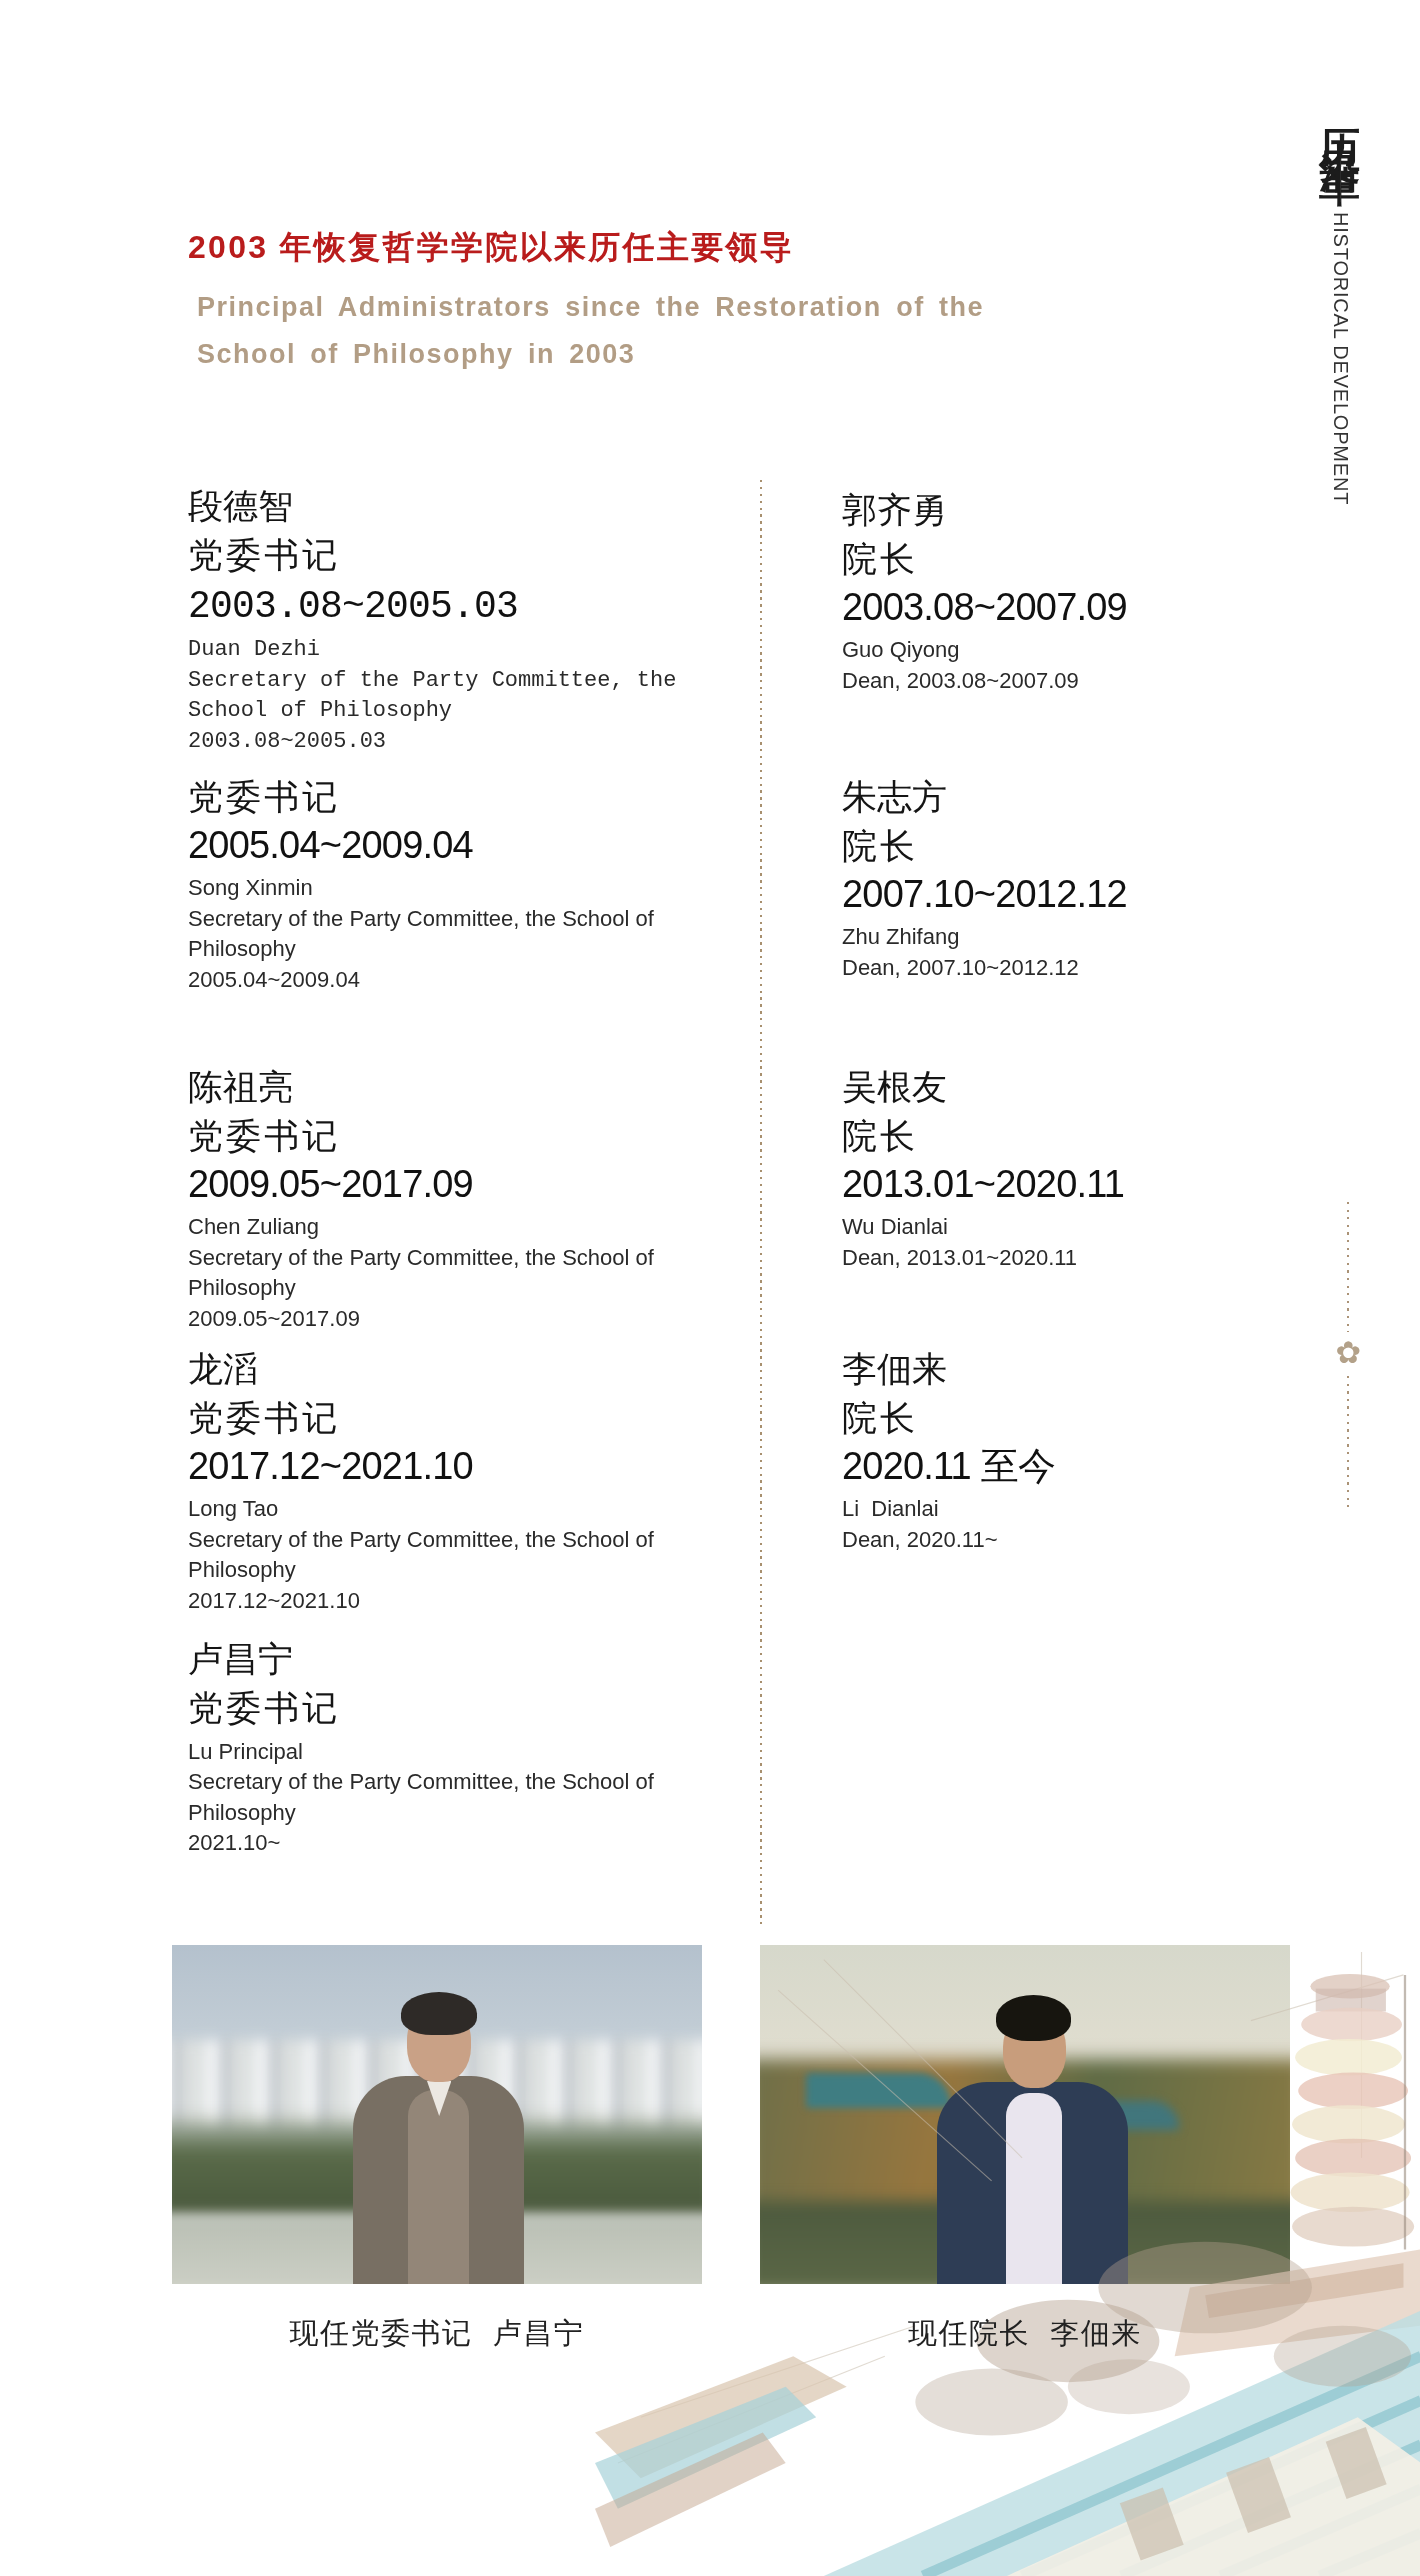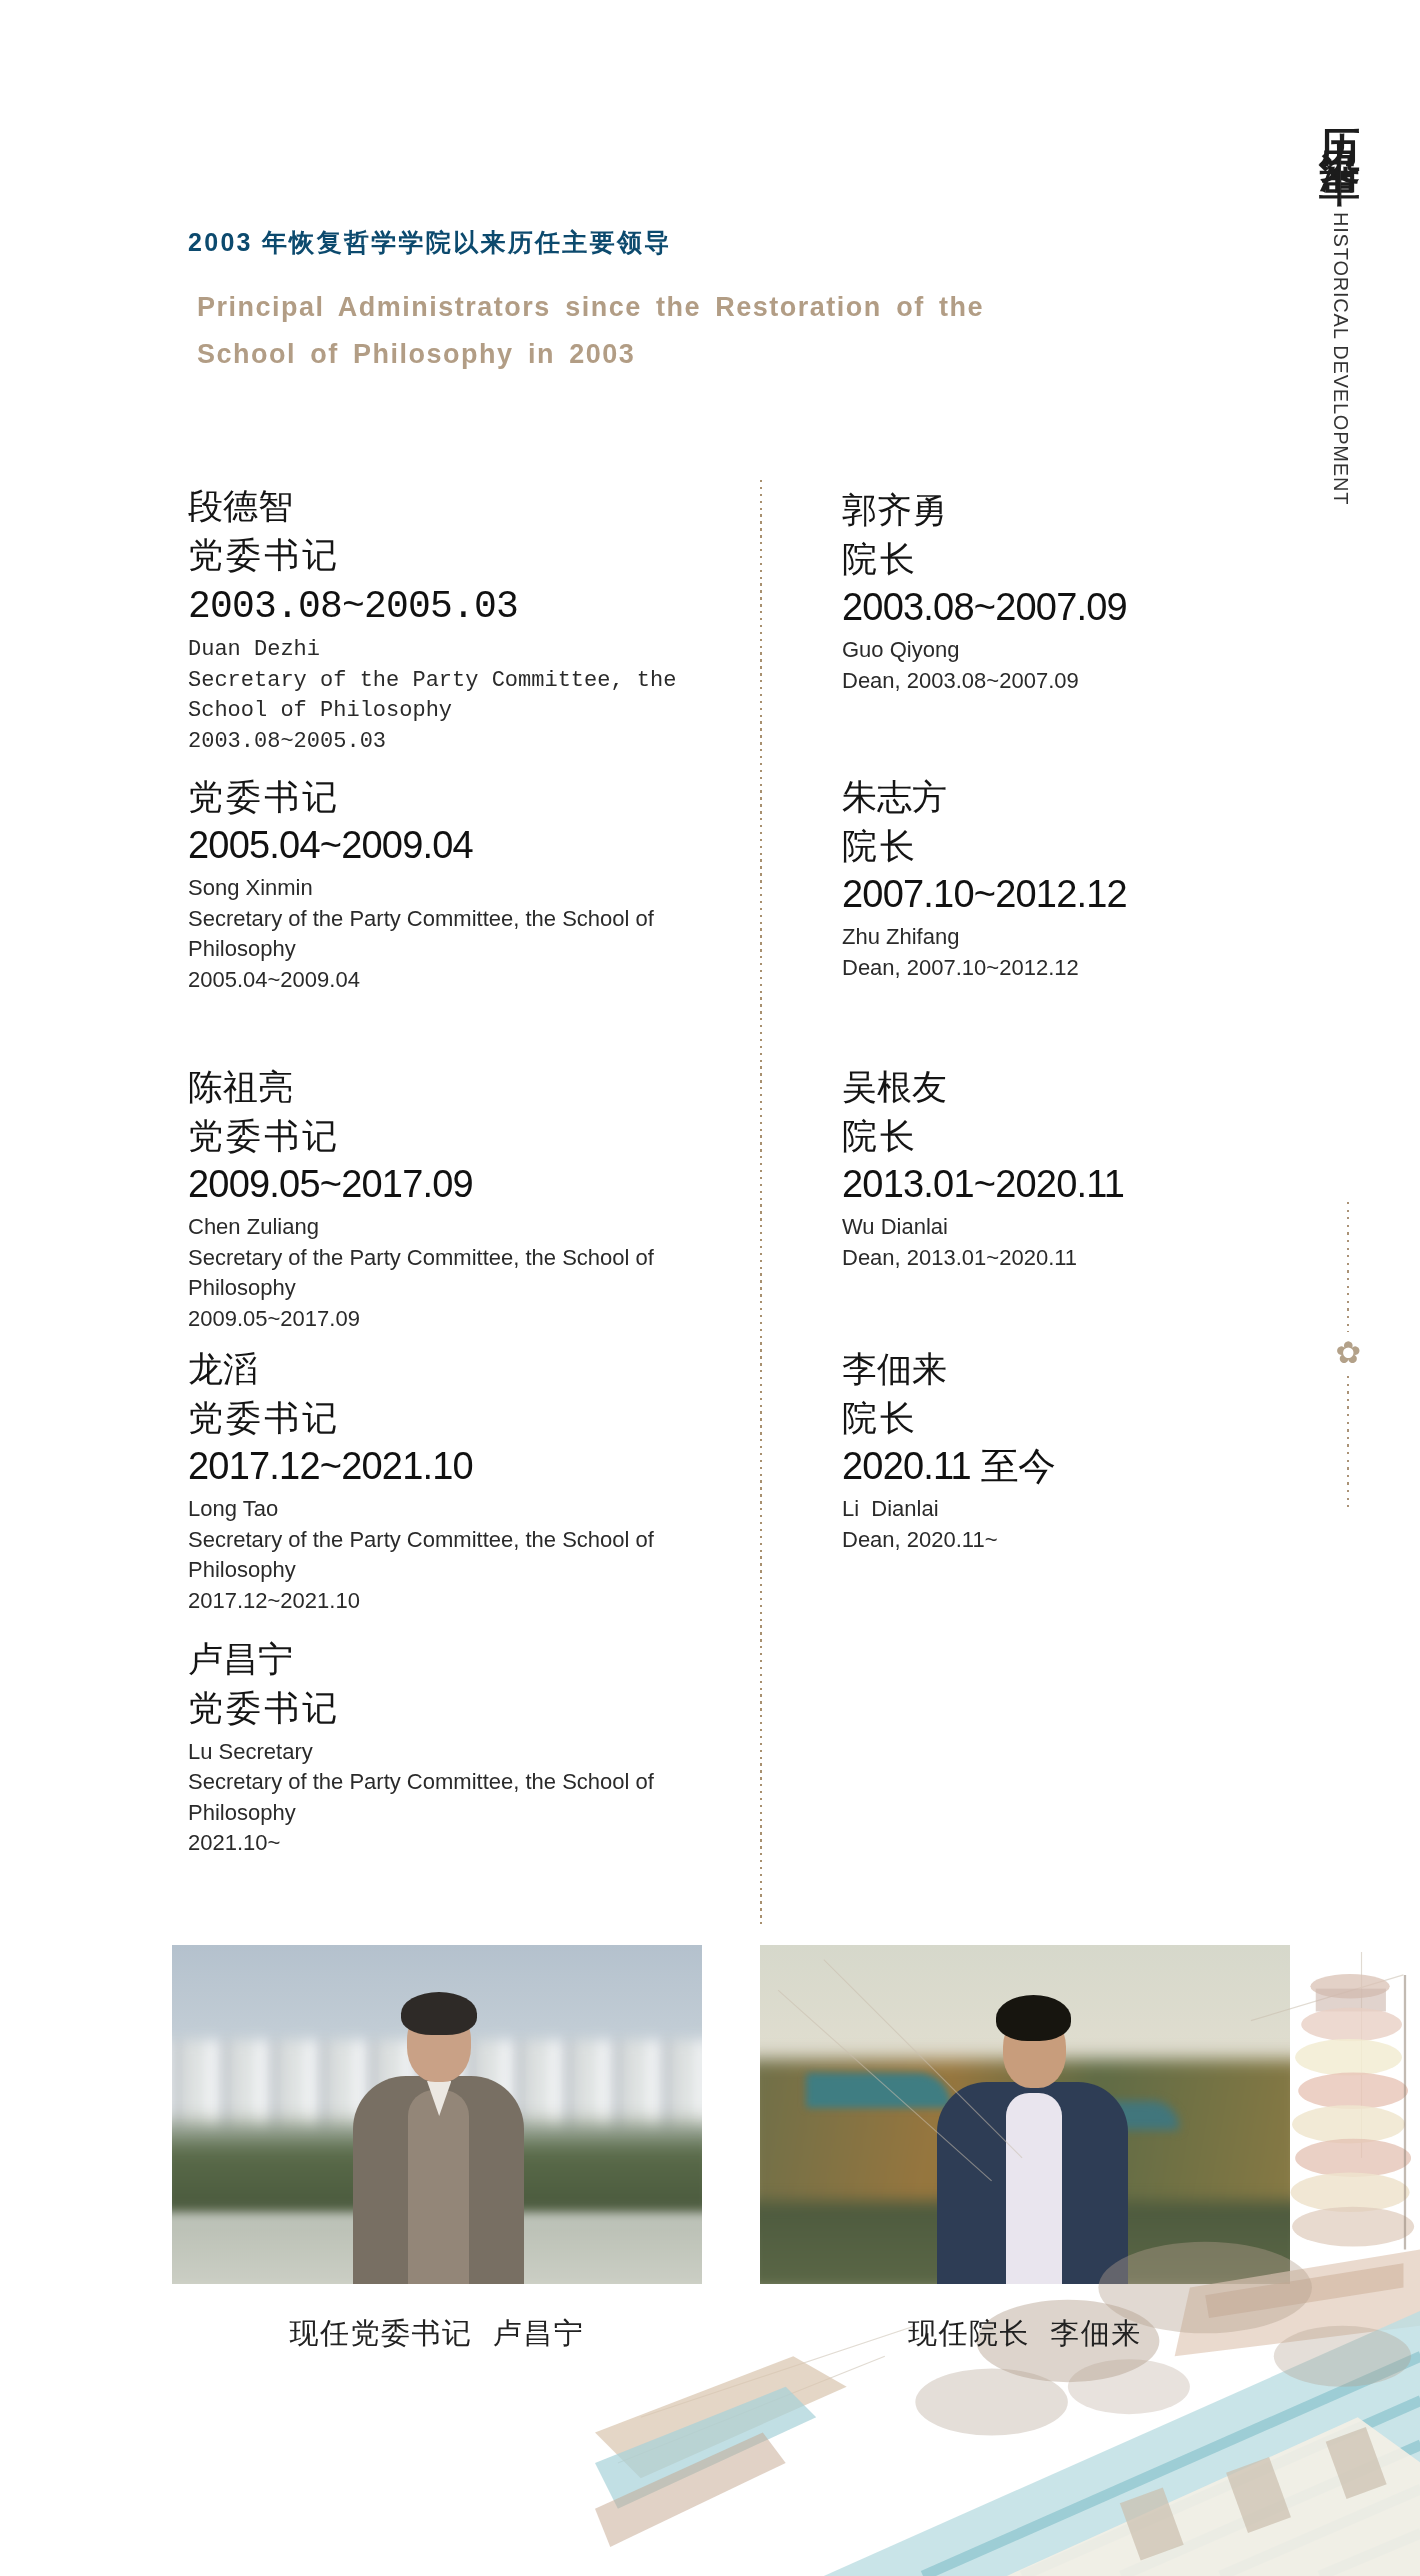--- a/index.html
+++ b/index.html
@@ -1,21 +1,21 @@
 <!DOCTYPE html>
 <html style="font-size:12.2px"><head>
 <meta charset="utf-8">
 <style>
   html,body{margin:0;padding:0;background:#ffffff;}
   body{font-family:"Liberation Sans","DejaVu Sans",sans-serif;color:#1f1f1f;}
   #page{position:relative;width:1421px;height:2576px;background:#ffffff;overflow:hidden;margin:0 auto;}
 
   
-  .title-cn{position:absolute;left:188px;top:226px;font-size:25px;font-weight:600;
-    letter-spacing:2.3px;color:#0c4a6e;}
+  .title-cn{position:absolute;left:188px;top:226px;font-size:32px;font-weight:600;
+    letter-spacing:2.3px;color:#b91c1c;}
   .title-en{position:absolute;left:197px;top:284px;font-size:27px;font-weight:700;
     letter-spacing:1.5px;word-spacing:5.3px;color:#b29d85;line-height:47px;width:839px;}
 
   
   .sidebar{position:absolute;left:1313px;top:96px;width:55px;display:flex;
     flex-direction:column;align-items:center;}
   .sidebar-cn{writing-mode:vertical-rl;text-orientation:upright;
     font-family:"Liberation Serif","DejaVu Serif",serif;font-weight:600;
     font-size:41px;letter-spacing:12.2px;color:#1c1c1c;}
   .sidebar-rule{width:1.5px;height:43px;background:#2b2b2b;margin:13.7px 0 10.7px 0;}
@@ -147,21 +147,21 @@
         <div class="cn-name">龙滔</div>
         <div class="cn-post">党委书记</div>
         <div class="period">2017.12~2021.10</div>
         <div class="en-name">Long Tao</div>
         <div class="en-post">Secretary of the Party Committee, the School of Philosophy</div>
         <div class="en-period">2017.12~2021.10</div>
       </div>
       <div class="entry" style="top: 1149px;">
         <div class="cn-name">卢昌宁</div>
         <div class="cn-post">党委书记</div>
-        <div class="en-name">Lu Secretary</div>
+        <div class="en-name">Lu Principal</div>
         <div class="en-post">Secretary of the Party Committee, the School of Philosophy</div>
         <div class="en-period">2021.10~</div>
       </div>
     </div>
   <div class="col col-right" id="col-right">
       <div class="entry" style="top: 0px;">
         <div class="cn-name">郭齐勇</div>
         <div class="cn-post">院长</div>
         <div class="period">2003.08~2007.09</div>
         <div class="en-name">Guo Qiyong</div>

